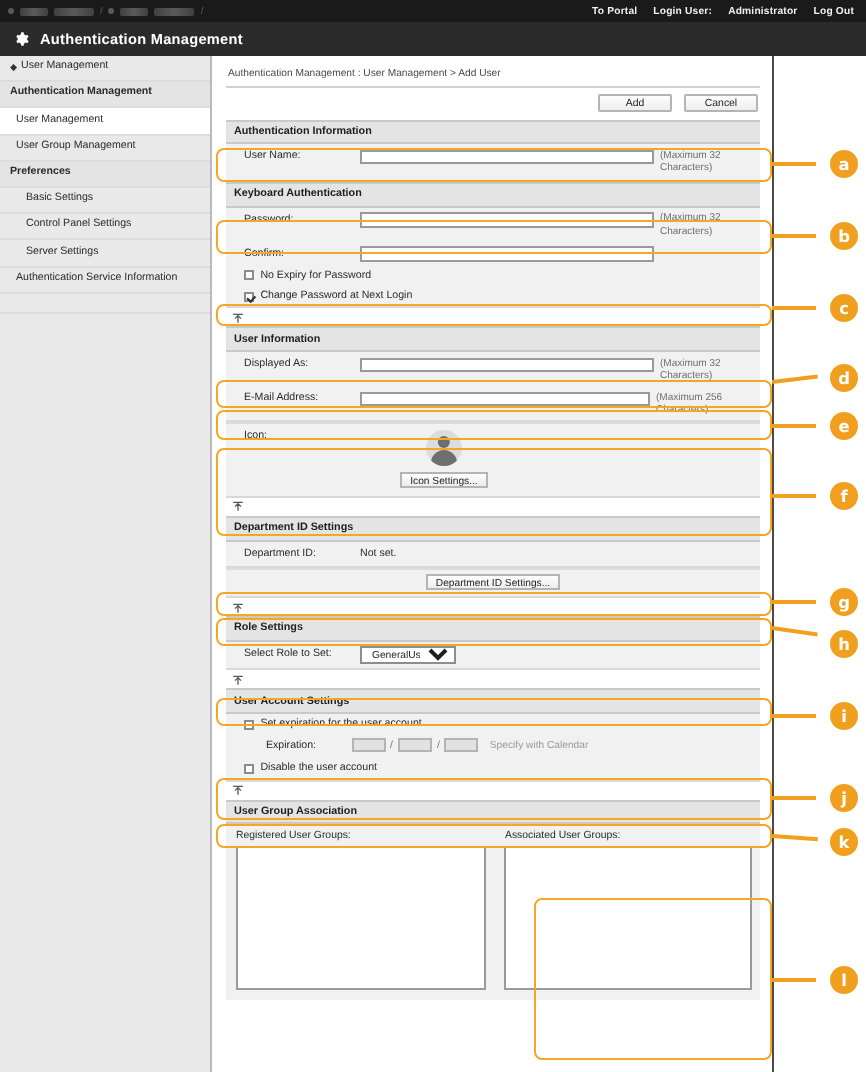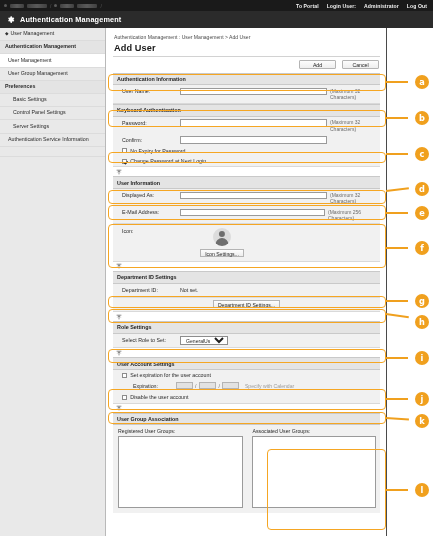--- a/index.html
+++ b/index.html
@@ -226,21 +226,20 @@
   </div>
   <div class="side-item sub">
     <span>Authentication Service Information</span>
   </div>
   <div class="side-filler"></div>
 </div>
 
 <div class="main">
 
   <div class="breadcrumb">Authentication Management : User Management &gt; Add User</div>
-  <div class="pagetitle">Add User</div>
 
   <div class="btnrow">
     <div class="btn">Add</div>
     <div class="btn">Cancel</div>
   </div>
 
   <div class="sect-head">Authentication Information</div>
   <div class="sect-body">
     <div class="row">
       <div class="lbl">User Name:</div>

